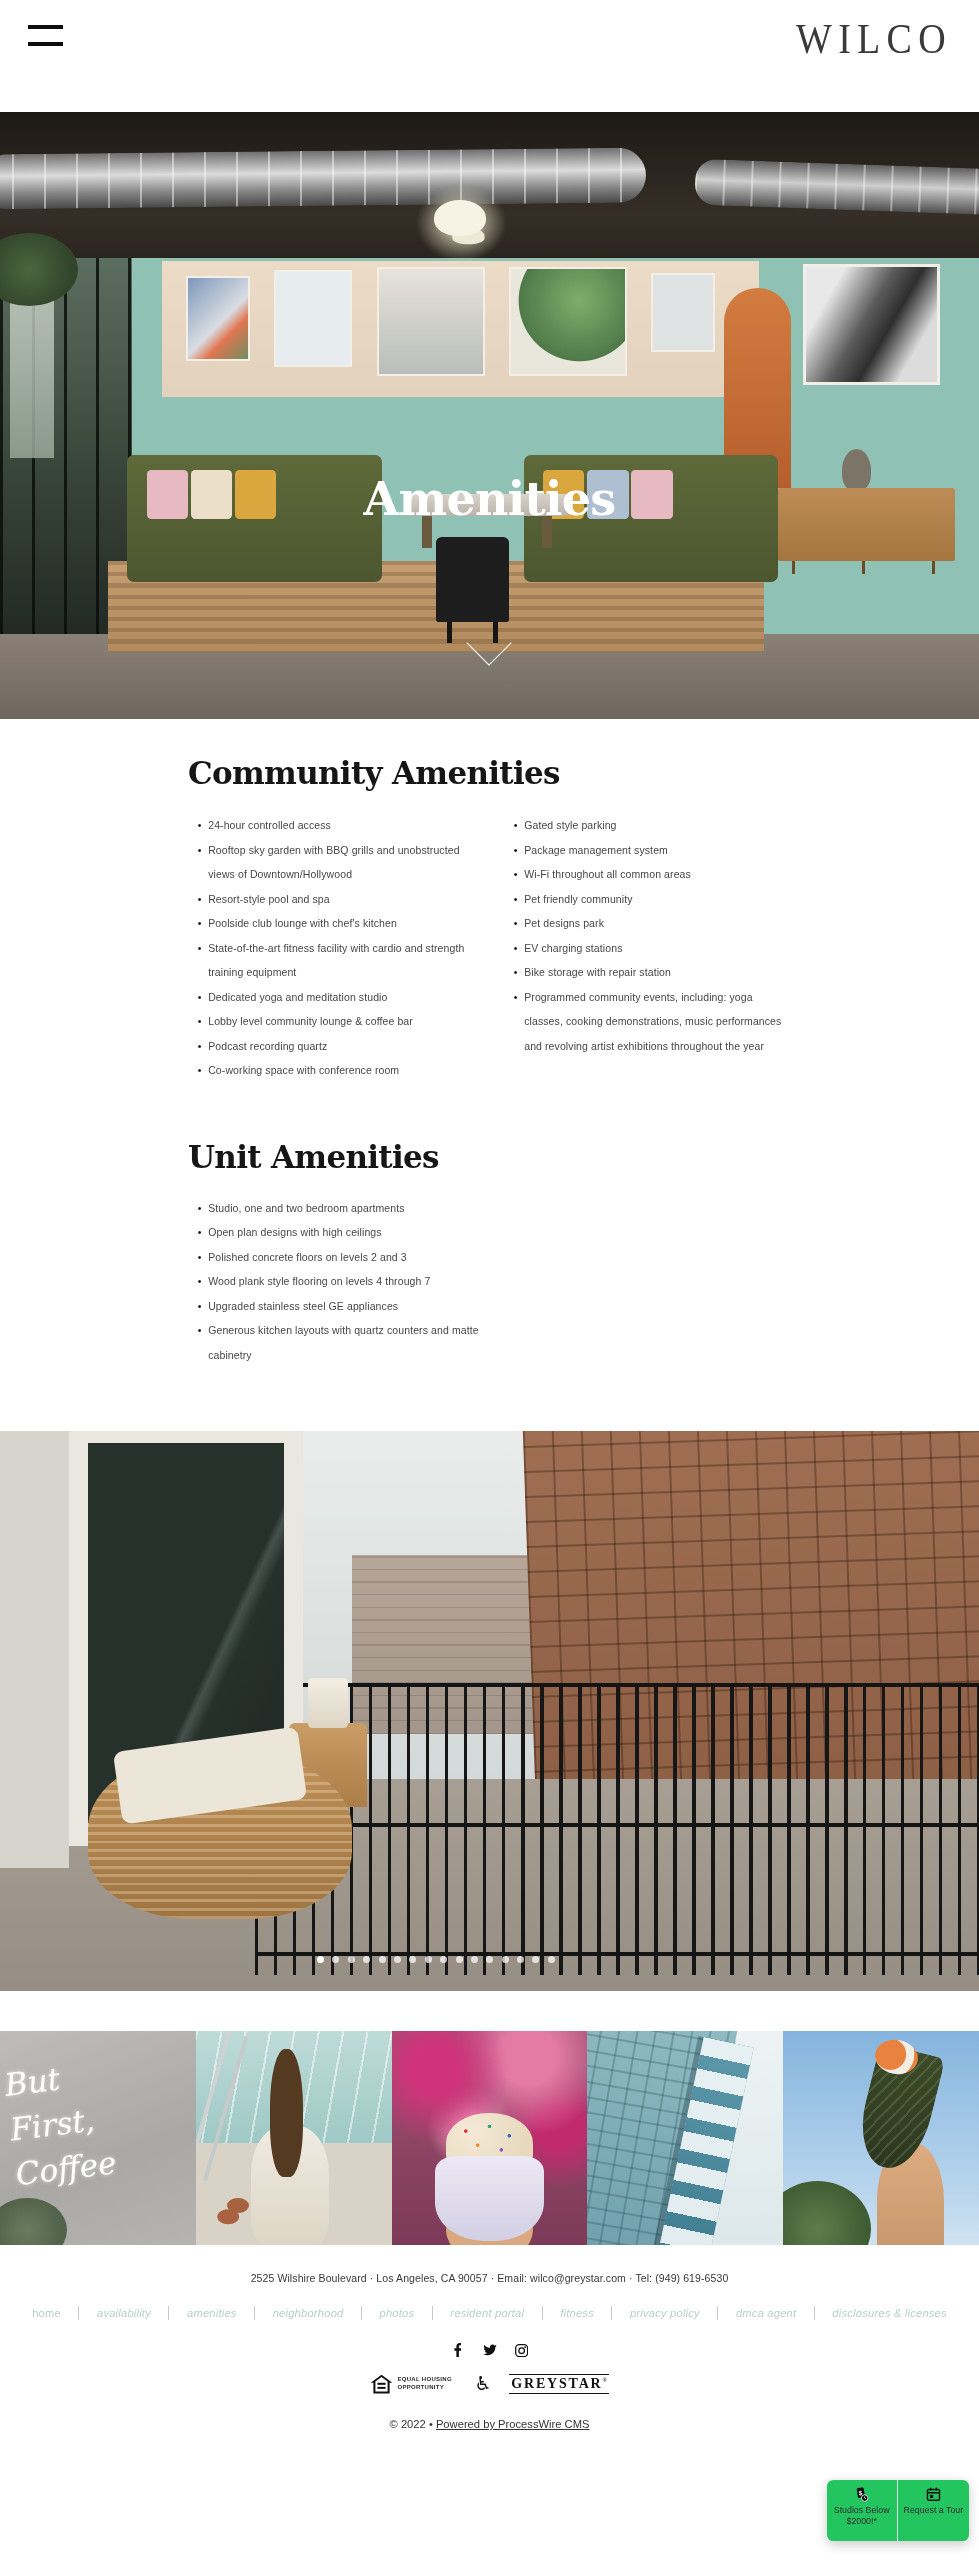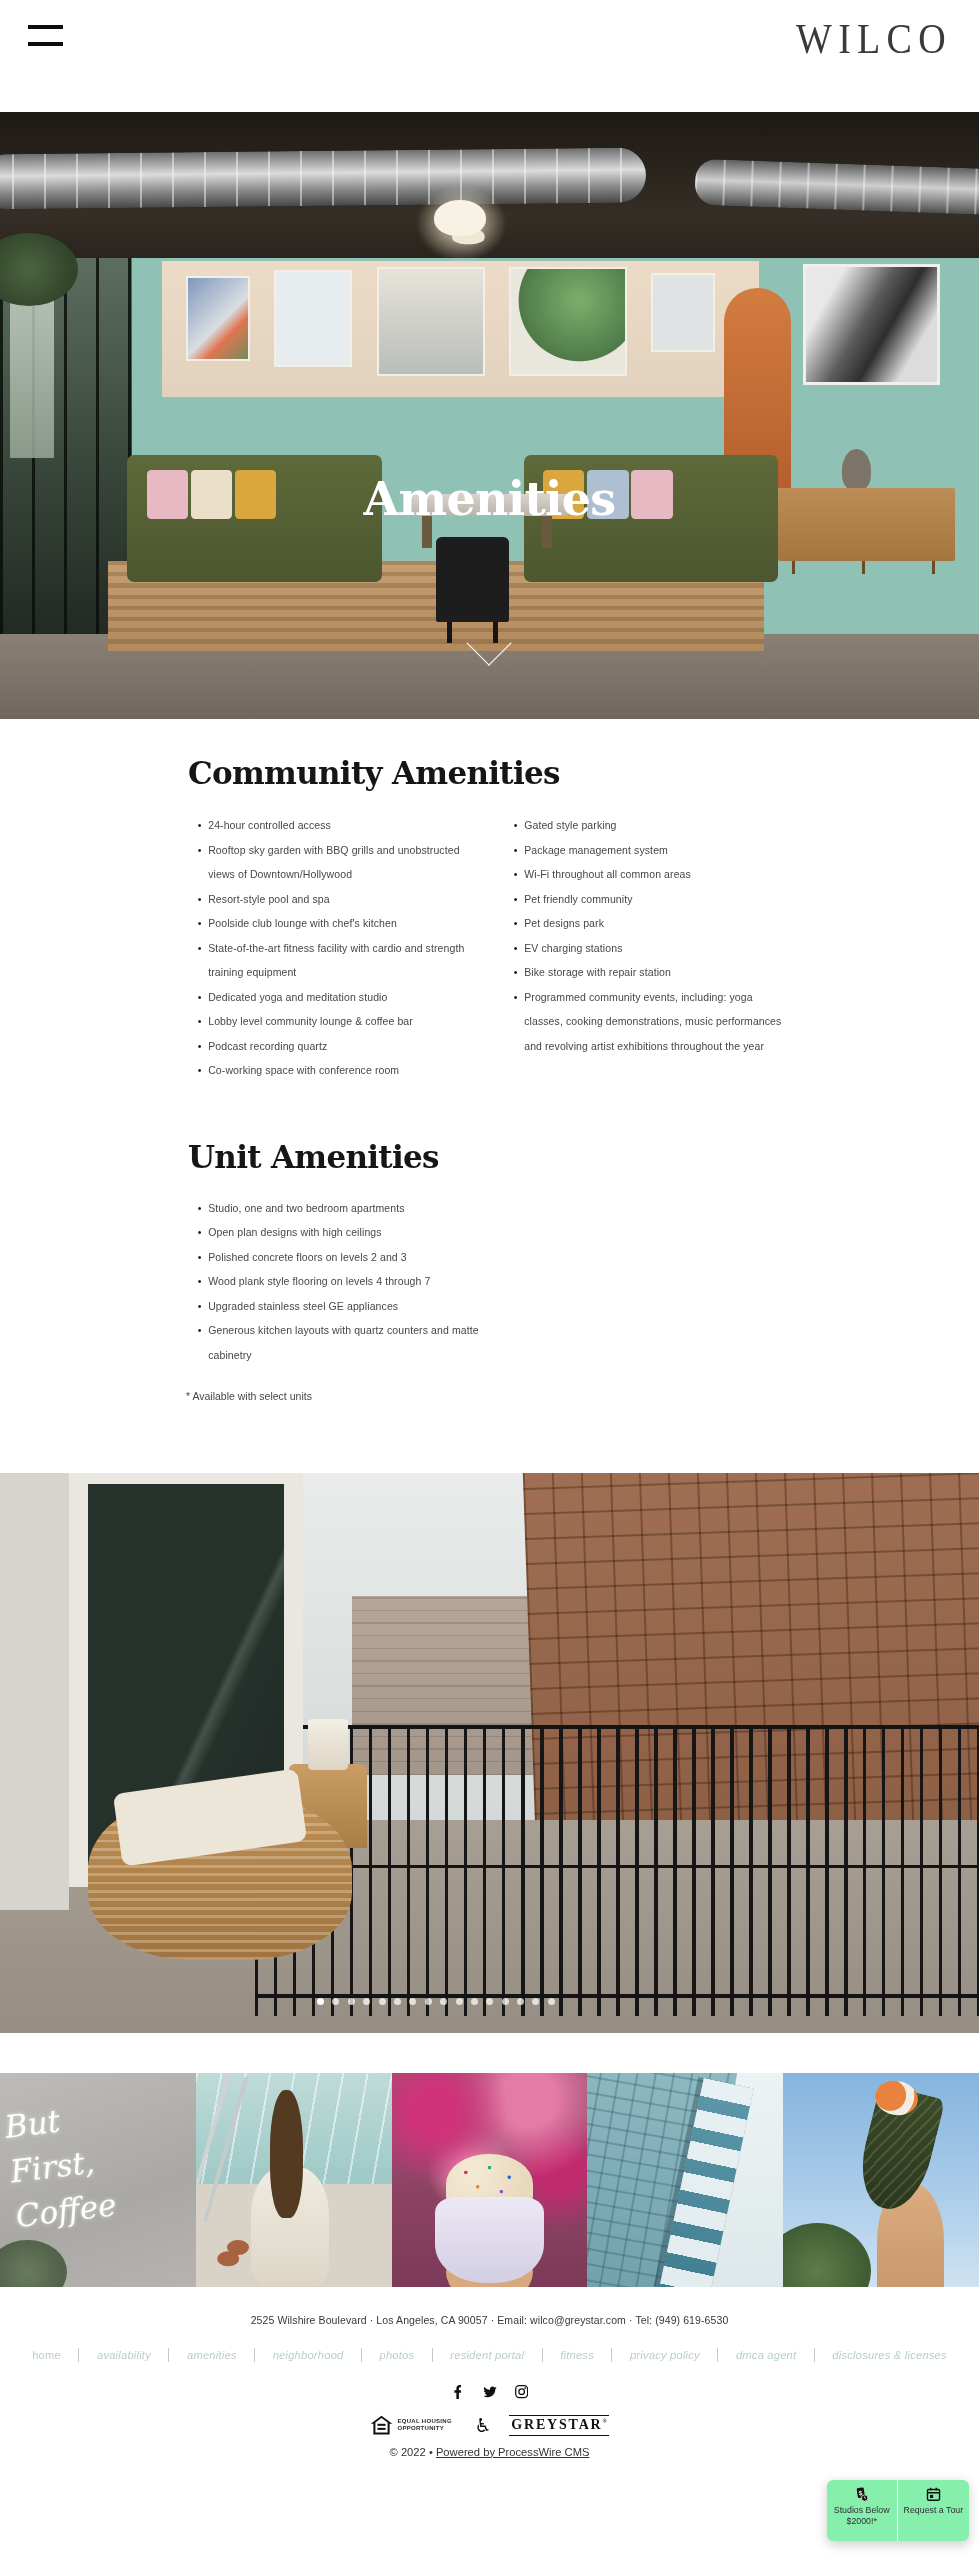--- a/index.html
+++ b/index.html
@@ -172,25 +172,25 @@
   .footer-link { font-size:11.2px; color:#b9cfc3; text-decoration:none; letter-spacing:0.2px; }
   .social { margin-top:23px; display:flex; justify-content:center; align-items:center; gap:18px; height:14px; }
   .social a { display:inline-flex; align-items:center; justify-content:center; width:14px; height:14px; color:#111; text-decoration:none; }
   .logos { margin-top:15.4px; display:flex; justify-content:center; align-items:center; gap:17px; height:22.4px; }
   .eho { display:flex; align-items:center; gap:4.9px; }
   .eho-text { width:60px; text-align:left; font-size:6px; line-height:1.3; letter-spacing:0.3px; color:#2b2b2b; font-weight:bold; }
   .wheelchair { font-size:19px; line-height:1; color:#111; font-family:"DejaVu Sans", sans-serif; }
   .greystar { font-family:"Liberation Serif", serif; font-size:14px; letter-spacing:1.8px; color:#111;
     border-top:1.4px solid #111; border-bottom:1.4px solid #111; padding:0.7px 2.8px 1.4px; font-weight:600; }
   .greystar sup { font-size:5.6px; letter-spacing:0; }
-  .copyright { margin-top:9px; font-size:11.2px; color:#333; }
+  .copyright { margin-top:23px; font-size:11.2px; color:#333; }
   .copyright a { color:#333; }
 
   
-  .widget { position:absolute; top:2480px; right:10.5px; width:142px; height:61px; background:#86efac;
+  .widget { position:absolute; top:2480px; right:10.5px; width:142px; height:61px; background:#22c55e;
     border-radius:6.3px; display:flex; box-shadow:0 3.5px 11.2px rgba(0,0,0,.2); overflow:hidden; }
   .widget .cell { flex:1 1 0; background:none; border:none; cursor:pointer; display:flex; flex-direction:column;
     align-items:center; justify-content:flex-start; padding-top:6.3px; gap:1.4px; }
   .widget .wdiv { width:1.4px; background:rgba(255,255,255,.85); }
   .widget .lbl { font-size:8.8px; line-height:1.3; color:#342b38; text-align:center; width:64px; font-family:"Liberation Sans", sans-serif; }
 </style>
 </head>
 <body>
 
 <header>
@@ -272,21 +272,20 @@
     <ul class="alist c1">
 
     <li class="amenity-item">Studio, one and two bedroom apartments</li>
         <li class="amenity-item">Open plan designs with high ceilings</li>
         <li class="amenity-item">Polished concrete floors on levels 2 and 3</li>
         <li class="amenity-item">Wood plank style flooring on levels 4 through 7</li>
         <li class="amenity-item">Upgraded stainless steel GE appliances</li>
         <li class="amenity-item">Generous kitchen layouts with quartz counters and matte cabinetry</li>
       </ul>
   </div>
-  <p class="footnote">* Available with select units</p>
 </section>
 
 <section class="slider">
   <div aria-hidden="true">
     <div class="bb sky"></div>
     <div class="bb bldg-far"></div>
     <div class="bb palm pa"></div>
     <div class="bb palm pb"></div>
     <div class="bb bldg"></div>
     <div class="bb deck"></div>

